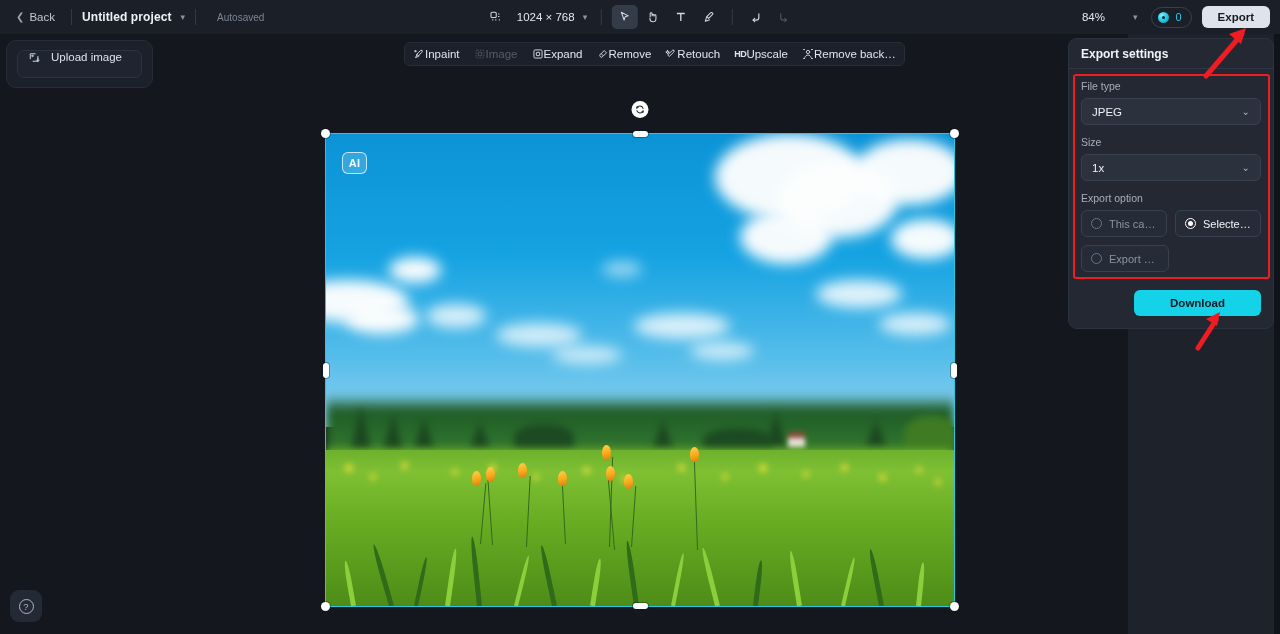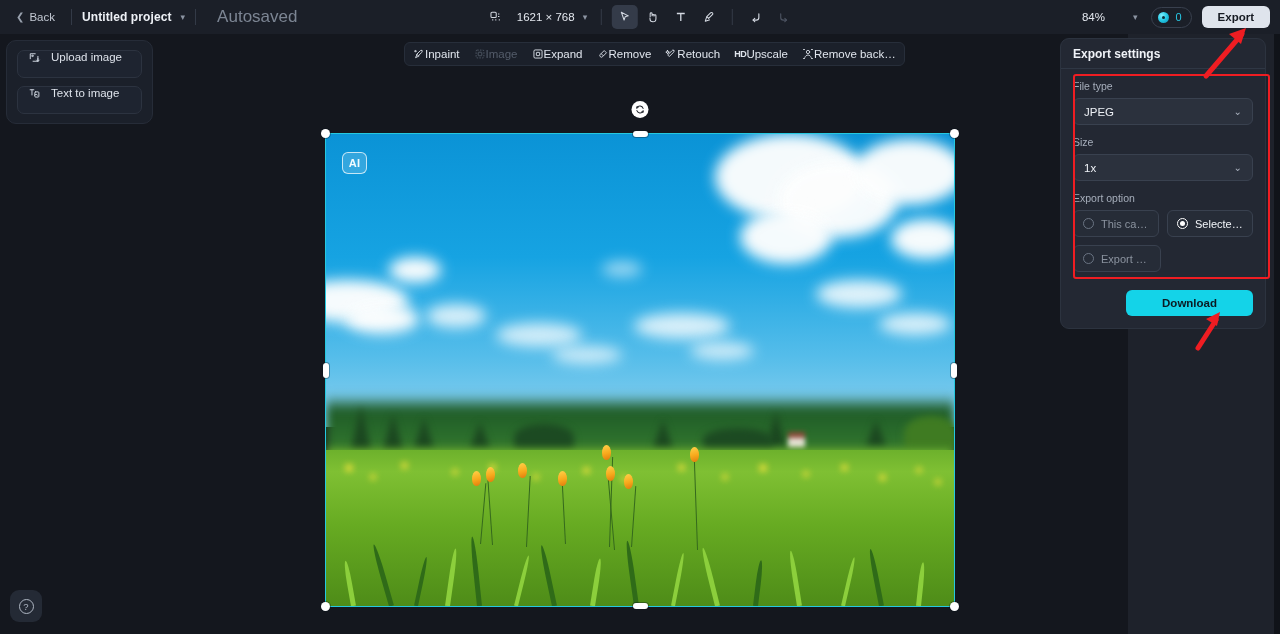--- a/index.html
+++ b/index.html
@@ -21,21 +21,21 @@
   .tb-left { display: flex; align-items: center; height: 100%; padding-left: 10px; }
   .back-btn {
     display: flex; align-items: center; gap: 5px;
     color: #c2c8d2; font-size: 11.5px; cursor: pointer;
     padding: 4px 6px; border-radius: 4px;
   }
   .chev-left { font-size: 10px; color: #99a1ae; line-height: 1; }
   .tb-sep { width: 1px; height: 16px; background: #333a47; margin: 0 10px; }
   .proj-title { color: #eef1f6; font-size: 12px; font-weight: bold; letter-spacing: .1px; }
   .caret { color: #8c94a2; font-size: 9px; margin-left: 9px; cursor: pointer; }
-  .autosaved { color: #7c8593; font-size: 17px; margin-left: 11px; }
+  .autosaved { color: #7c8593; font-size: 10px; margin-left: 11px; }
 
   .tb-center {
     position: absolute; left: 50%; top: 0; transform: translateX(-50%);
     height: 34px; display: flex; align-items: center; gap: 2px;
   }
   .tb-icon-btn {
     width: 26px; height: 24px; display: flex; align-items: center; justify-content: center;
     border-radius: 5px; cursor: pointer; color: #d3d8e1;
   }
   .tb-icon-btn.active { background: #343b49; }
@@ -151,21 +151,21 @@
   .h-edge-v { width: 6px; height: 15px; border-radius: 3px; }
   .rotate-handle {
     position: absolute; left: 50%; top: -33px; transform: translateX(-50%);
     width: 17px; height: 17px; border-radius: 50%; background: #fff;
     display: flex; align-items: center; justify-content: center; cursor: grab;
   }
 
   
   .right-rail { position: absolute; right: 6px; top: 34px; width: 146px; height: 600px; background: #1e222b; }
   .export-panel {
-    position: absolute; right: 14px; top: 38px; width: 206px;
+    position: absolute; right: 6px; top: 38px; width: 206px;
     background: #232833; border: 1px solid #2c333f; border-radius: 9px;
     z-index: 25; padding-bottom: 12px;
   }
   .ep-head { height: 30px; display: flex; align-items: center; padding: 0 12px;
              border-bottom: 1px solid #2f3744; }
   .ep-title { color: #f0f3f8; font-size: 12px; font-weight: bold; }
   .ep-body { padding: 11px 12px 0 12px; }
   .ep-label { color: #a6aebb; font-size: 10.5px; margin-bottom: 6px; }
   .ep-select {
     height: 27px; background: #2b313d; border: 1px solid #39414f; border-radius: 6px;
@@ -231,21 +231,21 @@
 
     <div class="tb-center">
       <div class="tb-icon-btn">
         <svg width="14" height="14" viewBox="0 0 16 16" fill="none" stroke="currentColor" stroke-width="1.2">
           <rect x="2.5" y="2.5" width="6" height="6" rx="1.2"></rect>
           <path d="M10.5 4.5h2M10.5 7.5h2" stroke-dasharray="1.6 1.4"></path>
           <path d="M4.5 10.5v2M8 10.5v2M12 10.5v2" stroke-dasharray="1.6 1.4"></path>
         </svg>
       </div>
       <div class="canvas-size">
-        <span>1621 × 768</span>
+        <span>1024 × 768</span>
         <span class="caret">▾</span>
       </div>
       <div class="vdiv"></div>
       <div class="tb-icon-btn active">
         <svg width="14" height="14" viewBox="0 0 16 16" fill="none" stroke="currentColor" stroke-width="1.2" stroke-linejoin="round">
           <path d="M4 2.5l8 4.2-3.6 1.1-1.2 3.6z"></path>
         </svg>
       </div>
       <div class="tb-icon-btn">
         <svg width="14" height="14" viewBox="0 0 16 16" fill="none" stroke="currentColor" stroke-width="1.2" stroke-linejoin="round">
@@ -407,28 +407,20 @@
     <div class="create-list">
       <div class="create-item">
         <svg width="13" height="13" viewBox="0 0 16 16" fill="none" stroke="#cfd6e0" stroke-width="1.2" stroke-linecap="round" stroke-linejoin="round">
           <path d="M2.8 9.5V3.4h6.1"></path>
             <path d="M12.2 6.6v6h-6"></path>
           <path d="M12.2 9.2v3.6M10.6 11.2l1.6 1.6 1.6-1.6"></path>
             <circle cx="5.4" cy="6" r=".9"></circle>
         </svg>
         <span>Upload image</span>
       </div>
-      <div class="create-item">
-        <svg width="13" height="13" viewBox="0 0 16 16" fill="none" stroke="#cfd6e0" stroke-width="1.2" stroke-linecap="round" stroke-linejoin="round">
-          <path d="M2.6 3.4h4.6M4.9 3.4v6.4"></path>
-            <rect x="8.4" y="6" width="5" height="6.4" rx="1"></rect>
-          <path d="M8.4 10.2l1.6-1.6 1.5 1.5"></path>
-        </svg>
-        <span>Text to image</span>
-      </div>
     </div>
   </div>
 
   <div class="action-toolbar">
     <div class="act">
       <svg width="12" height="12" viewBox="0 0 16 16" fill="none" stroke="currentColor" stroke-width="1.2" stroke-linecap="round" stroke-linejoin="round">
         <path d="M11.8 3.3c.8.8.6 1.8-.4 2.8L7 10.5 4.9 8.4 9.3 4c1-1 2-1.2 2.5-.7z"></path>
         <path d="M5.6 8.1L3.4 12.9l4.6-2.2"></path>
           <circle cx="3.1" cy="4.2" r=".9"></circle>
       </svg>

